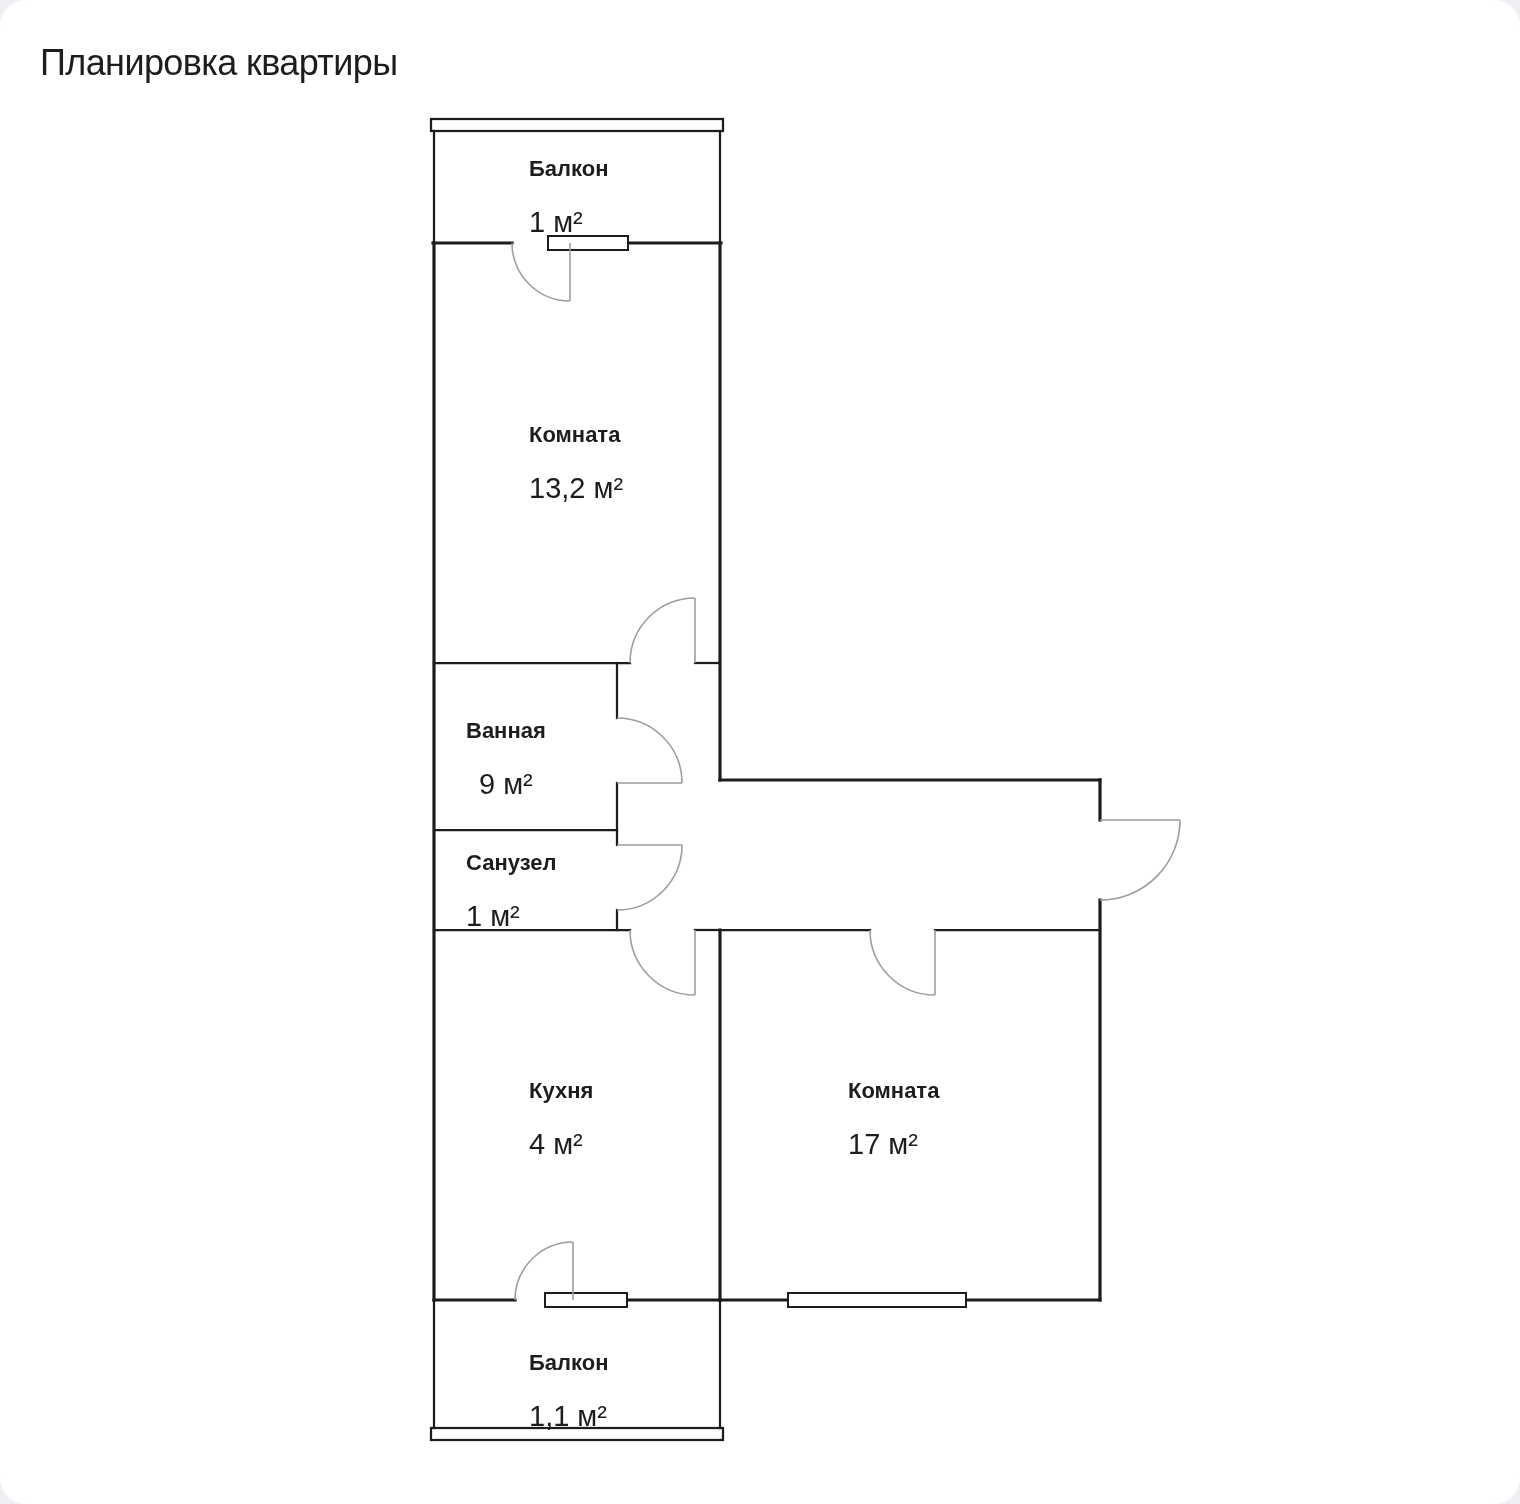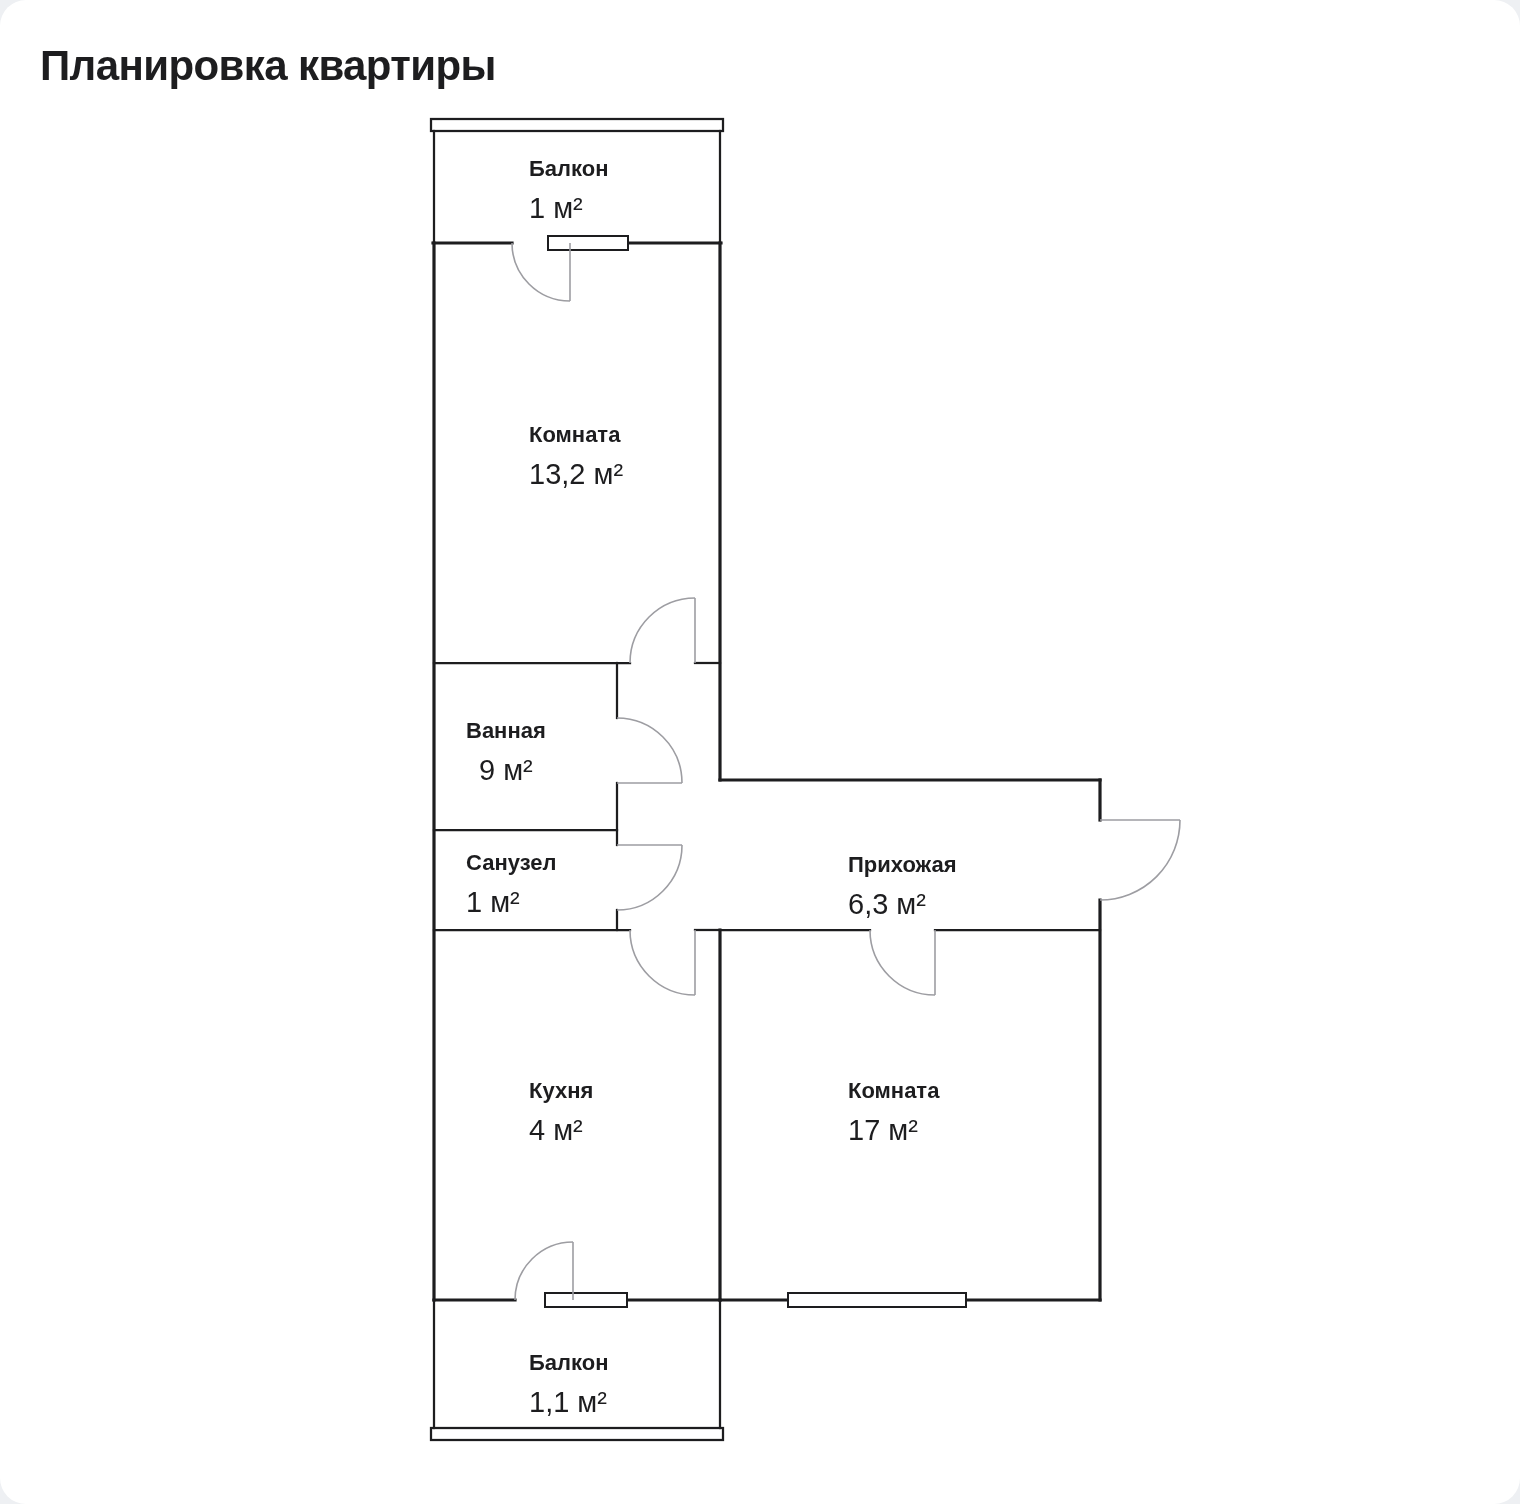--- a/index.html
+++ b/index.html
@@ -14,22 +14,22 @@
     position: absolute;
     inset: 0;
     background: var(--card-bg, #ffffff);
     border-radius: 26px;
     overflow: hidden;
   }
   .page-title {
     position: absolute;
     left: 40px;
     top: 42px;
-    font-size: 42px;
-    font-weight: 700;
+    font-size: 36px;
+    font-weight: 400;
     letter-spacing: -0.6px;
     color: var(--text, #1d1d1f);
   }
   .plan-svg {
     position: absolute;
     left: 0;
     top: 0;
   }
   .room-label {
     position: absolute;
@@ -38,21 +38,21 @@
   }
   .room-name {
     font-size: 22px;
     font-weight: 700;
     line-height: 38px;
   }
   .room-area {
     font-size: 29px;
     font-weight: 400;
     line-height: 36px;
-    margin-top: 2px;
+    margin-top: 16px;
   }
   .wall  { stroke: var(--wall, #1d1d1f); fill: none; stroke-linecap: square; }
   .w3    { stroke-width: 3.2px; }
   .w2    { stroke-width: 2.25px; }
   .window{ stroke: var(--wall, #1d1d1f); stroke-width: 2px; fill: #ffffff; }
   .door  { stroke: var(--door, #9d9da2); stroke-width: 1.6px; fill: none; }
 </style>
 </head>
 <body>
 
@@ -150,24 +150,20 @@
   <div class="room-label" style="left:466px; top:712px;text-align:center;">
     <div class="room-name">Ванная</div>
     <div class="room-area">9 м²</div>
   </div>
 
   <div class="room-label" style="left:466px; top:844px;">
     <div class="room-name">Санузел</div>
     <div class="room-area">1 м²</div>
   </div>
 
-  <div class="room-label" style="left:848px; top:846px;">
-    <div class="room-name">Прихожая</div>
-    <div class="room-area">6,3 м²</div>
-  </div>
 
   <div class="room-label" style="left:529px; top:1072px;">
     <div class="room-name">Кухня</div>
     <div class="room-area">4 м²</div>
   </div>
 
   <div class="room-label" style="left:848px; top:1072px;">
     <div class="room-name">Комната</div>
     <div class="room-area">17 м²</div>
   </div>

